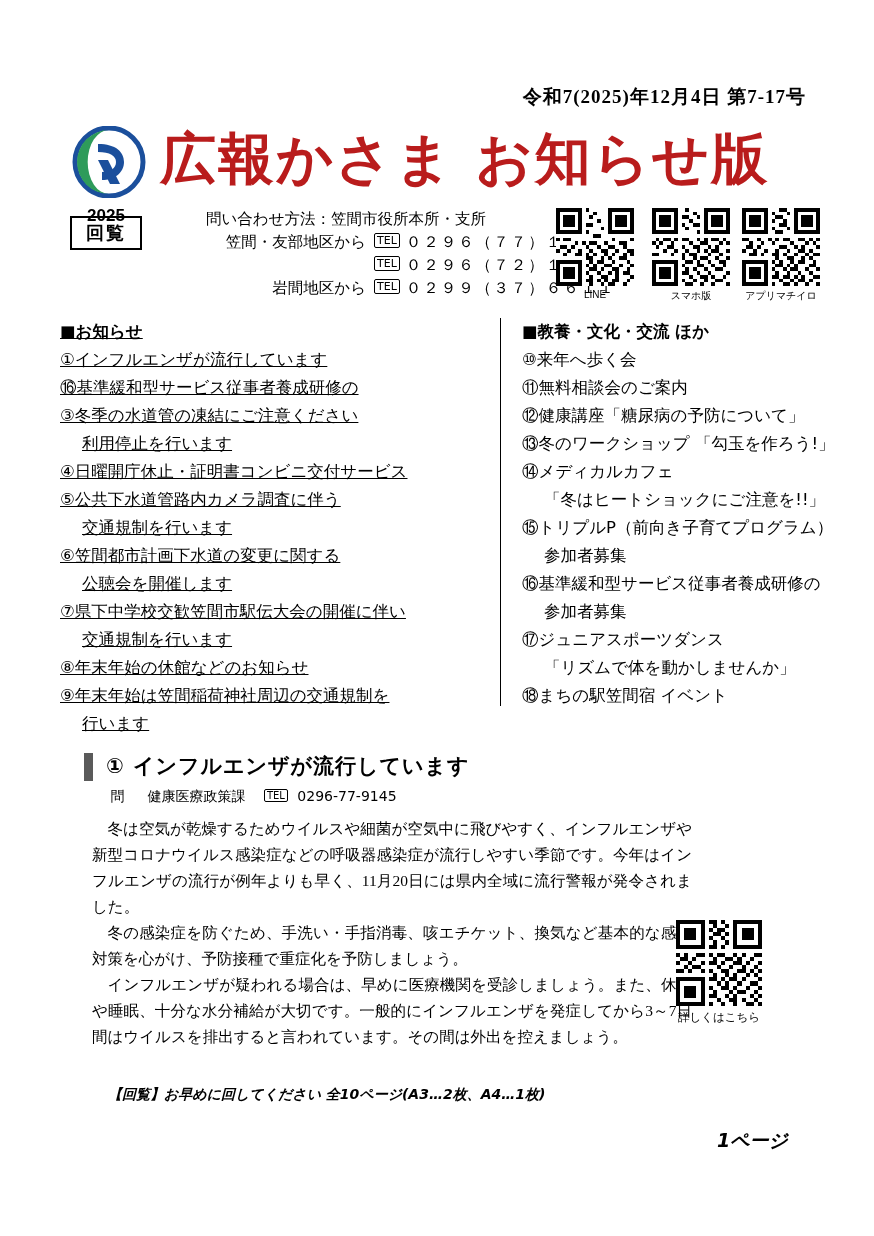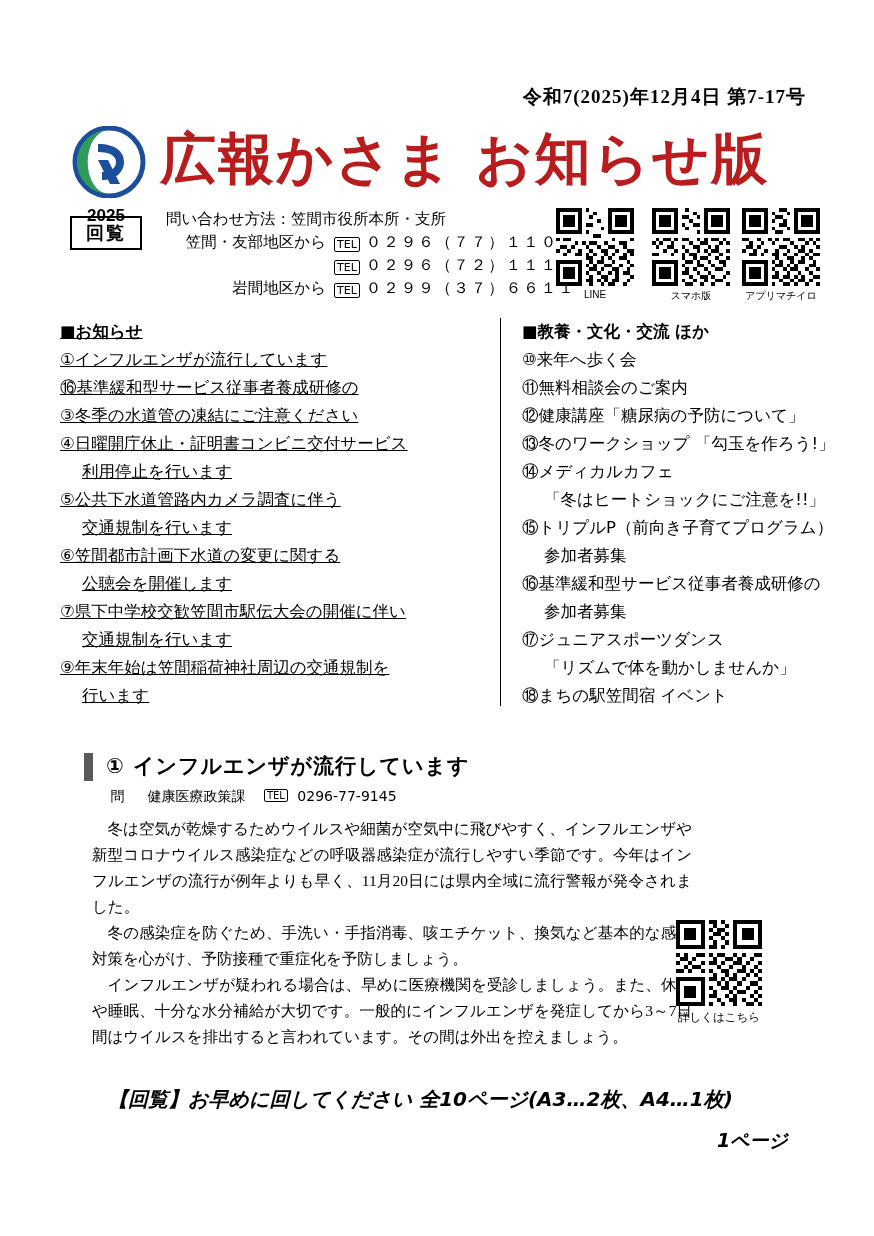--- a/index.html
+++ b/index.html
@@ -92,21 +92,21 @@
   
   .contact {
     position: absolute;
     left: 166px;
     top: 208px;
     font-size: 15.5px;
     line-height: 23px;
     font-family: "DejaVu Sans", sans-serif;
     white-space: nowrap;
   }
-  .contact .row { display: flex; align-items: flex-end; }
+  .contact .row { display: flex; align-items: center; margin-left: 40px; }
   .contact .lbl { display: inline-block; }
   .contact .lbl.right { width: 160px; text-align: right; }
   .contact .tel-glyph {
     font-size: 11px;
     border: 1px solid #000;
     border-radius: 2px;
     padding: 0 2px;
     margin: 0 6px 0 8px;
     line-height: 13px;
     position: relative;
@@ -230,21 +230,21 @@
     margin-top: 4px;
     font-family: "DejaVu Sans", sans-serif;
     white-space: nowrap;
   }
 
   
   .footer-note {
     position: absolute;
     left: 108px;
     top: 1086px;
-    font-size: 20px;
+    font-size: 14px;
     font-weight: bold;
     font-style: italic;
     font-family: "DejaVu Sans", sans-serif;
     white-space: nowrap;
   }
   .page-num {
     position: absolute;
     right: 86px;
     top: 1128px;
     font-size: 19px;
@@ -600,28 +600,29 @@
   </div>
 
   <div class="index">
     <div class="index-divider"></div>
 
     <div class="idx-col left">
       <div class="idx-head">■お知らせ</div>
       <div class="idx-item">①インフルエンザが流行しています</div>
       <div class="idx-item">⑯基準緩和型サービス従事者養成研修の</div>
       <div class="idx-item">③冬季の水道管の凍結にご注意ください</div>
+      <div class="idx-item indent">利用停止を行います</div>
       <div class="idx-item">④日曜開庁休止・証明書コンビニ交付サービス</div>
-      <div class="idx-item indent">利用停止を行います</div>
       <div class="idx-item">⑤公共下水道管路内カメラ調査に伴う</div>
       <div class="idx-item indent">交通規制を行います</div>
       <div class="idx-item">⑥笠間都市計画下水道の変更に関する</div>
       <div class="idx-item indent">公聴会を開催します</div>
       <div class="idx-item">⑦県下中学校交歓笠間市駅伝大会の開催に伴い</div>
       <div class="idx-item indent">交通規制を行います</div>
+      <div class="idx-item">⑧年末年始の休館などのお知らせ</div>
       <div class="idx-item">⑨年末年始は笠間稲荷神社周辺の交通規制を</div>
       <div class="idx-item indent">行います</div>
     </div>
 
     <div class="idx-col right">
       <div class="idx-head">■教養・文化・交流 ほか</div>
       <div class="idx-item">⑩来年へ歩く会</div>
       <div class="idx-item">⑪無料相談会のご案内</div>
       <div class="idx-item">⑫健康講座「糖尿病の予防について」</div>
       <div class="idx-item">

